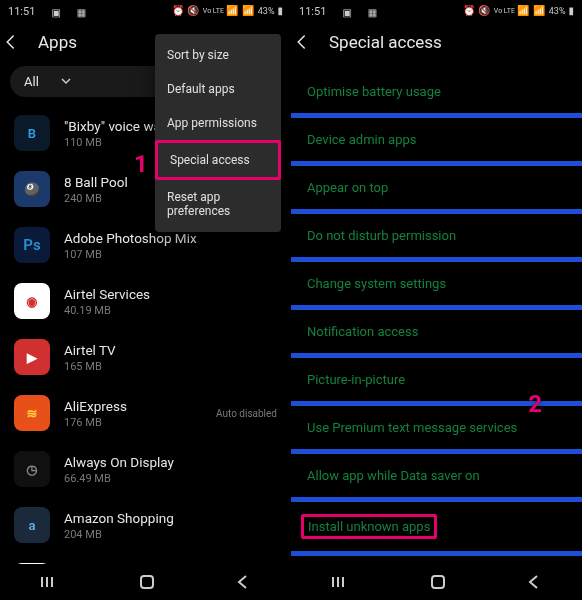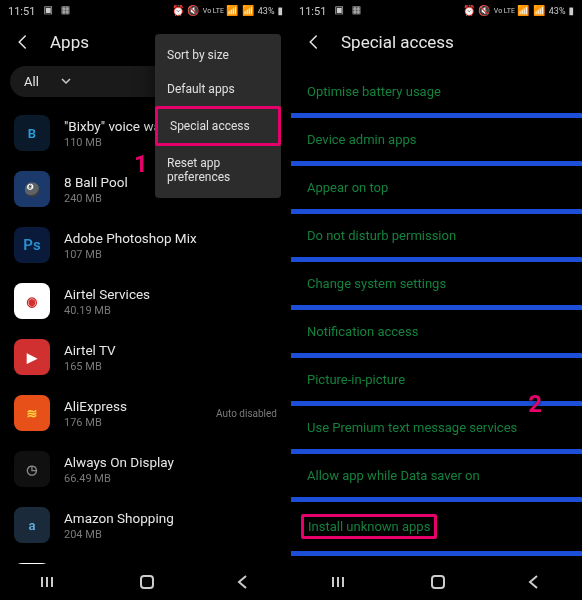--- a/index.html
+++ b/index.html
@@ -21,28 +21,28 @@
   }
   .status-bar {
     height: 22px;
     display: flex;
     align-items: center;
     justify-content: space-between;
     padding: 0 8px;
     font-size: 11px;
     color: #ccc;
   }
-  .status-left { display:flex; gap:8px; align-items:flex-start; }
+  .status-left { display:flex; gap:16px; align-items:flex-end; }
   .status-right { display:flex; gap:3px; align-items:center; font-size:9px; }
   .icon-glyph { font-size:10px; line-height:1; }
   .header {
     display:flex;
     align-items:center;
     gap:18px;
-    padding: 10px 14px 14px 14px;
+    padding: 10px 14px 14px 2px;
     font-size:17px;
     font-weight:400;
   }
   .back-arrow svg { display:block; }
   .filter-bar {
     background:#1a1a1a;
     margin: 0 10px;
     border-radius: 18px;
     padding: 8px 14px;
     display:flex;
@@ -215,20 +215,21 @@
         <div class="app-text">
           <span class="app-name">Android Auto</span>
           <span class="app-sub">30.36 MB</span>
         </div>
       </div>
     </div>
 
   <div class="menu-popup" id="menu-popup">
       <div class="menu-item">Sort by size</div>
       <div class="menu-item">Default apps</div>
+      <div class="menu-item">App permissions</div>
       <div class="menu-item highlight">Special access</div>
       <div class="menu-item">Reset app preferences</div>
     </div>
 
   <div class="callout" style="top:150px; left:134px;">1</div>
 
   <div class="navbar">
     <span class="nav-icon">
         <svg width="20" height="14">
           <path d="M2 2v10M7 2v10M12 2v10" stroke="#ccc" stroke-width="2"></path>

